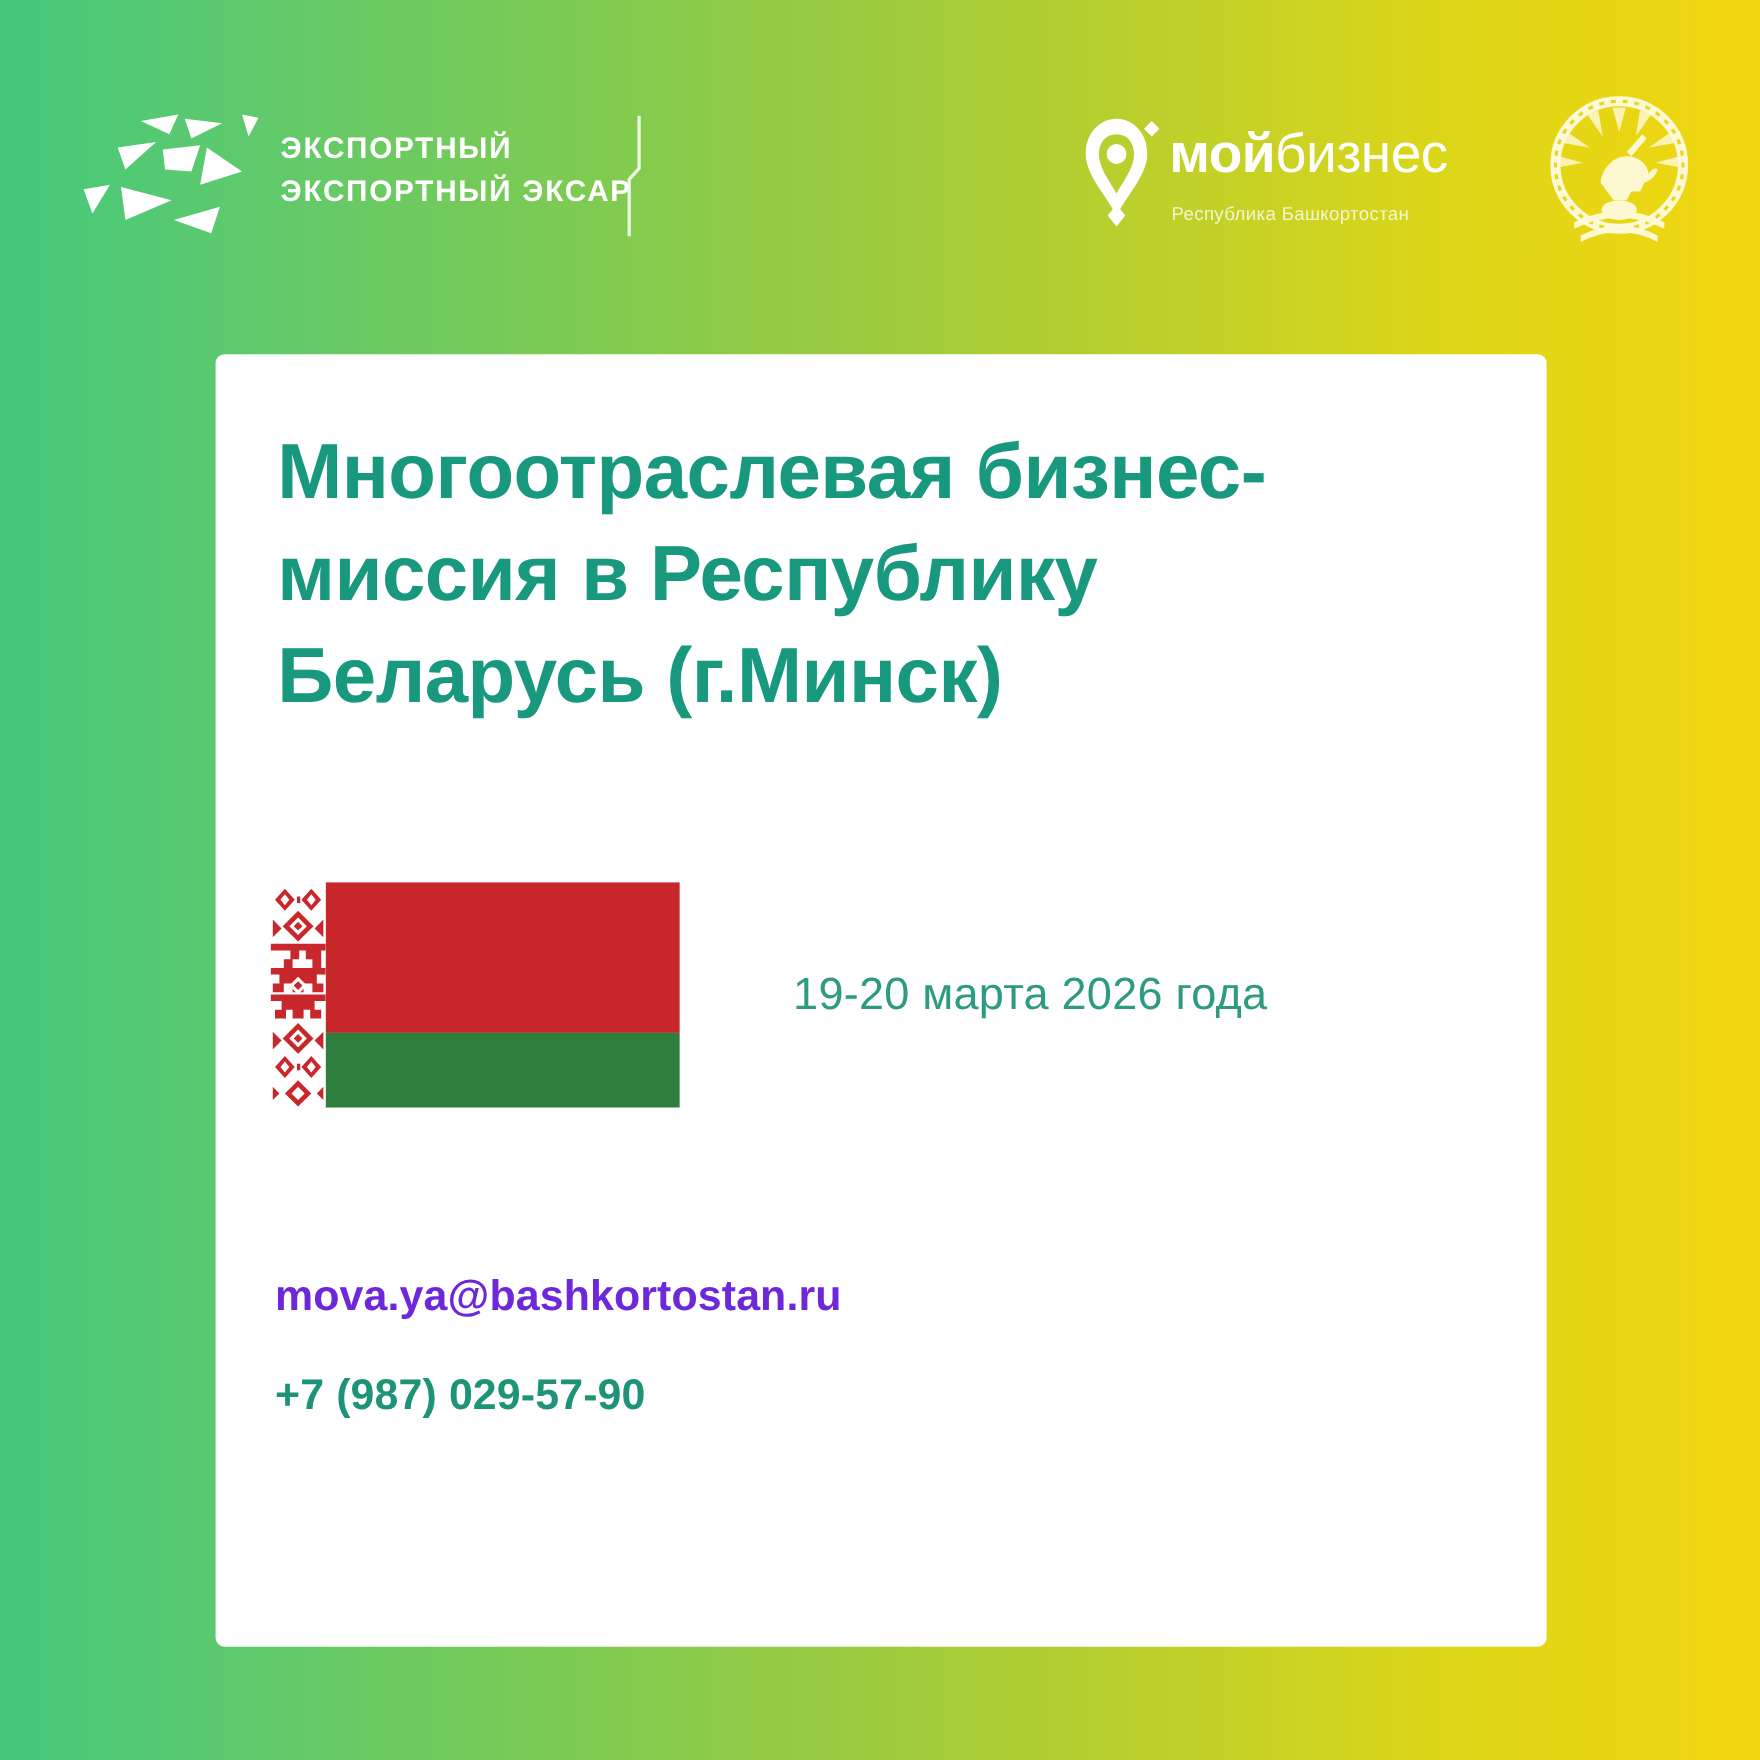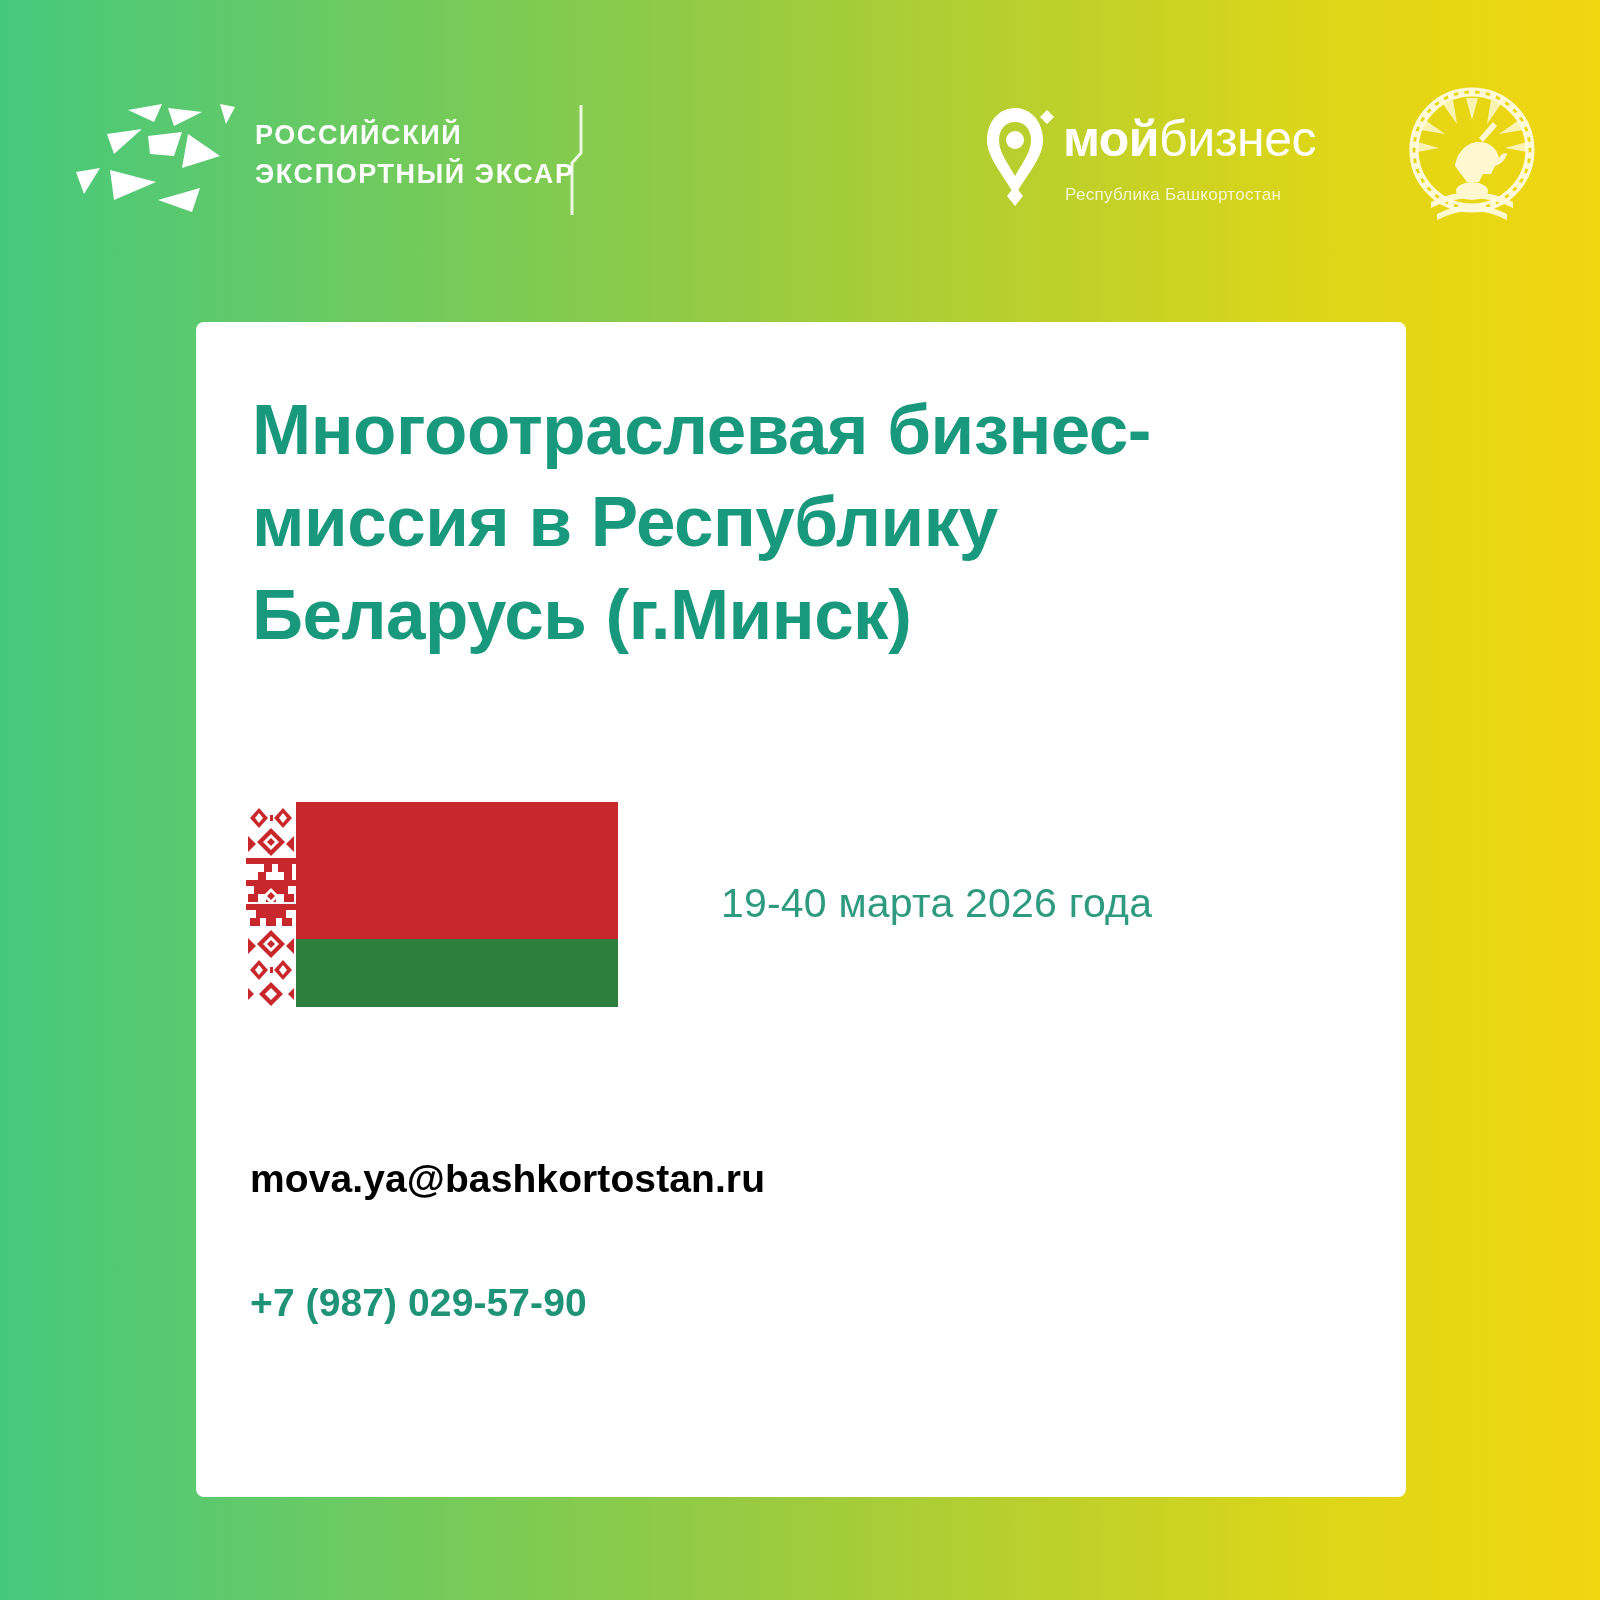--- a/index.html
+++ b/index.html
@@ -169,25 +169,25 @@
     white-space: nowrap;
   }
 
   #contacts {
     position: absolute;
     left: 54px;
     top: 835px;
     width: 1080px;
   }
   #contact-email {
-    color: #000000;
+    color: #6d28d9;
     font-size: 39px;
     font-weight: bold;
     letter-spacing: 0.1px;
-    margin-bottom: 80px;
+    margin-bottom: 46px;
     white-space: nowrap;
   }
   #contact-phone {
     color: #1F9378;
     font-size: 39px;
     font-weight: bold;
     letter-spacing: 0.1px;
     white-space: nowrap;
   }
 </style>
@@ -206,21 +206,21 @@
           <polygon points="150,8 165,11 156,28"></polygon>
           <polygon points="37,38 72,33 44,58"></polygon>
           <polygon points="78,40 112,36 104,60 80,58"></polygon>
           <polygon points="118,38 150,60 112,72"></polygon>
           <polygon points="6,76 30,72 14,98"></polygon>
           <polygon points="40,74 86,86 44,104"></polygon>
           <polygon points="88,104 130,92 122,116"></polygon>
         </g>
       </svg>
       <div id="rec-text">
-        <div>РОССИЙСКИЙ</div>
+        <div>ЭКСПОРТНЫЙ</div>
         <div>ЭКСПОРТНЫЙ ЭКСАР</div>
       </div>
     </div>
 
     <svg id="header-divider" viewBox="0 0 20 110">
       <path d="M14 0 L14 48 L5 58 L5 110" stroke="rgba(255,255,255,0.85)" stroke-width="3" fill="none"></path>
     </svg>
 
     <div class="logo-block" id="exiar-logo">
     </div>
@@ -359,21 +359,21 @@
             <rect x="24" y="165" width="3" height="6"></rect>
 
             <polygon points="25,180 37,192 25,204 13,192"></polygon>
             <polygon points="25,186 31,192 25,198 19,192" fill="#FFFFFF"></polygon>
             <polygon points="2,186 8,192 2,198"></polygon>
             <polygon points="48,186 42,192 48,198"></polygon>
           </g>
         </g>
       </svg>
 
-      <div id="event-date">19-40 марта 2026 года</div>
+      <div id="event-date">19-20 марта 2026 года</div>
     </div>
 
     <div id="contacts">
       <div id="contact-email">mova.ya@bashkortostan.ru</div>
       <div id="contact-phone">+7 (987) 029-57-90</div>
     </div>
 
   </div>
 </div>
 

